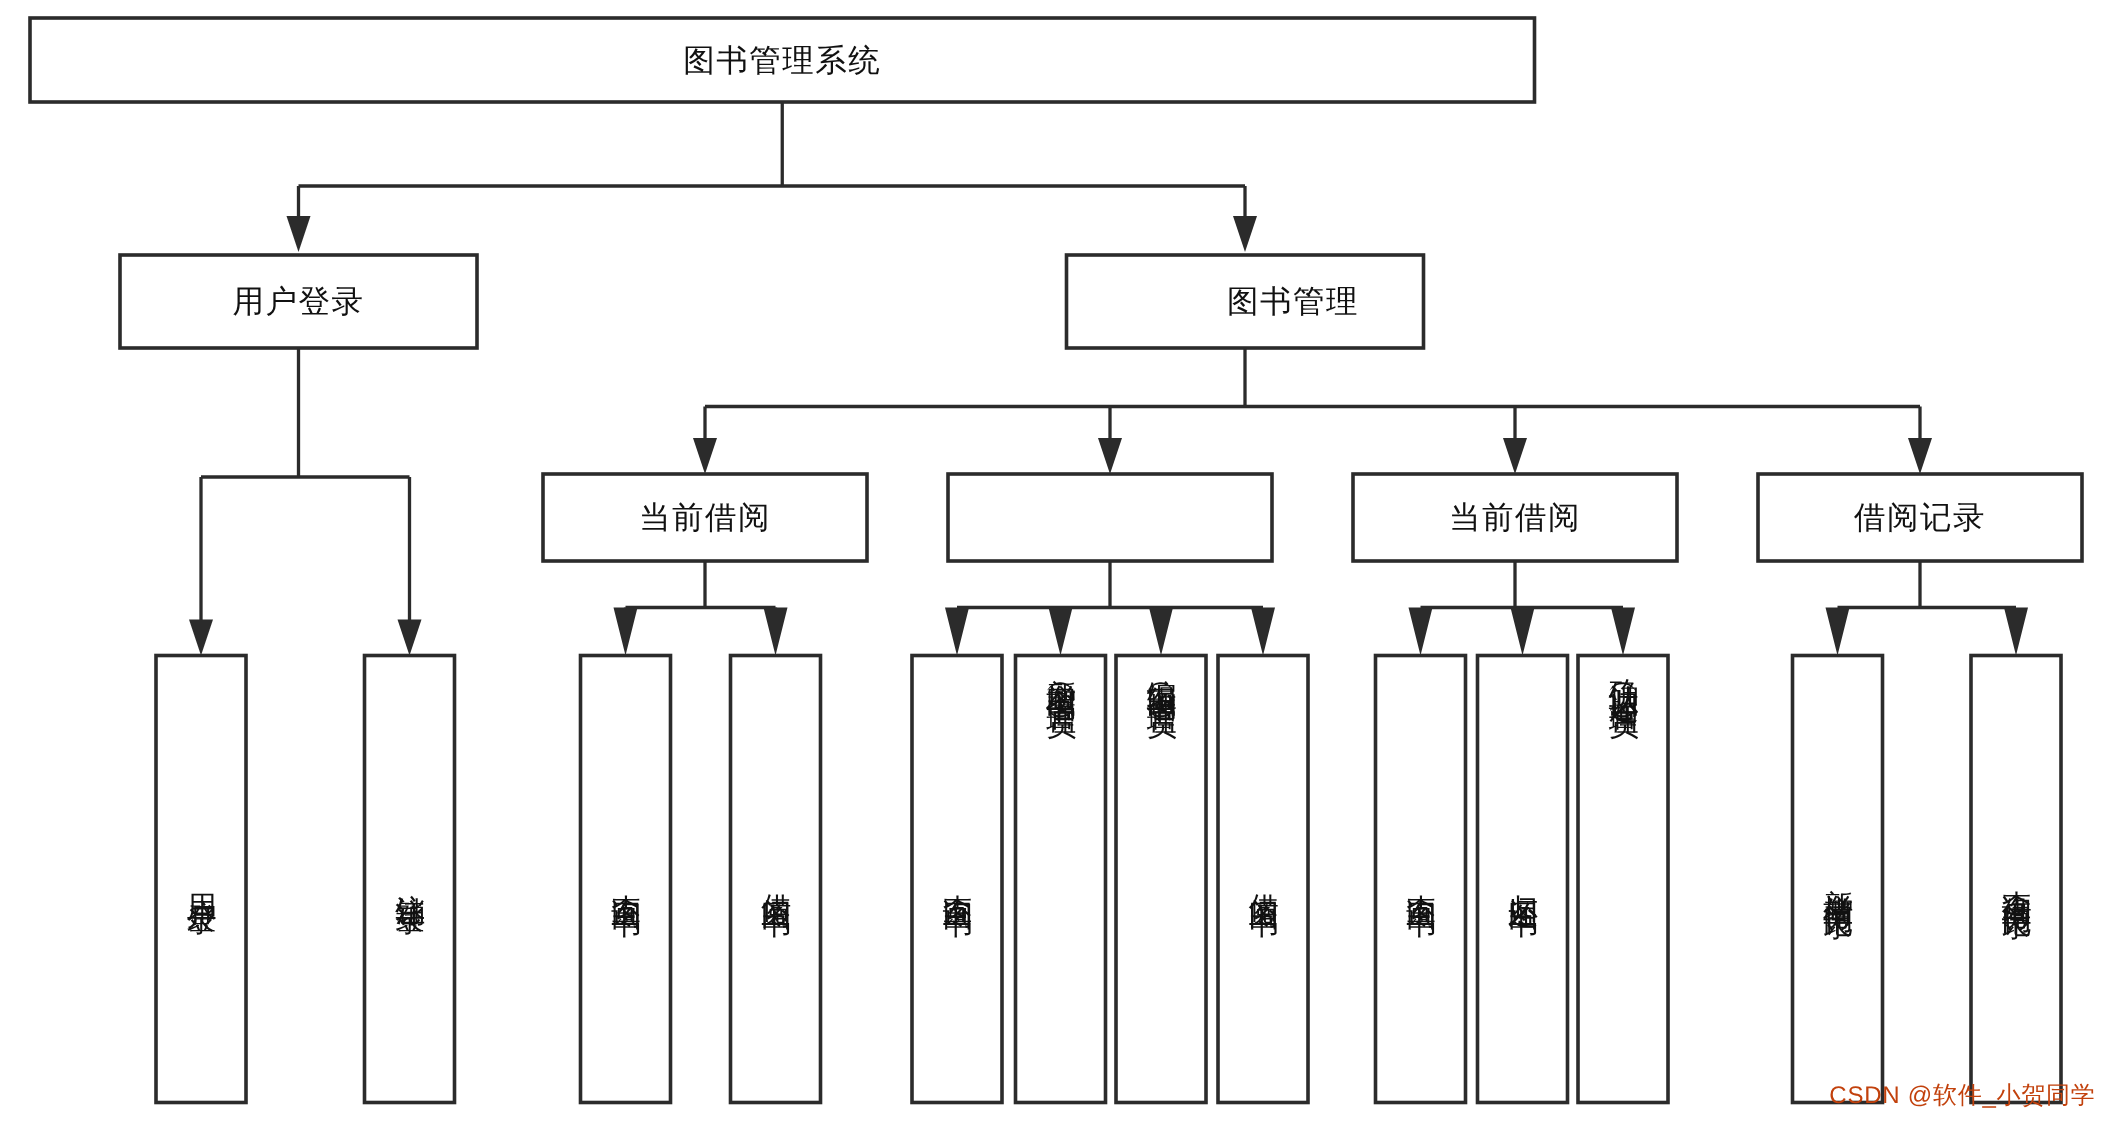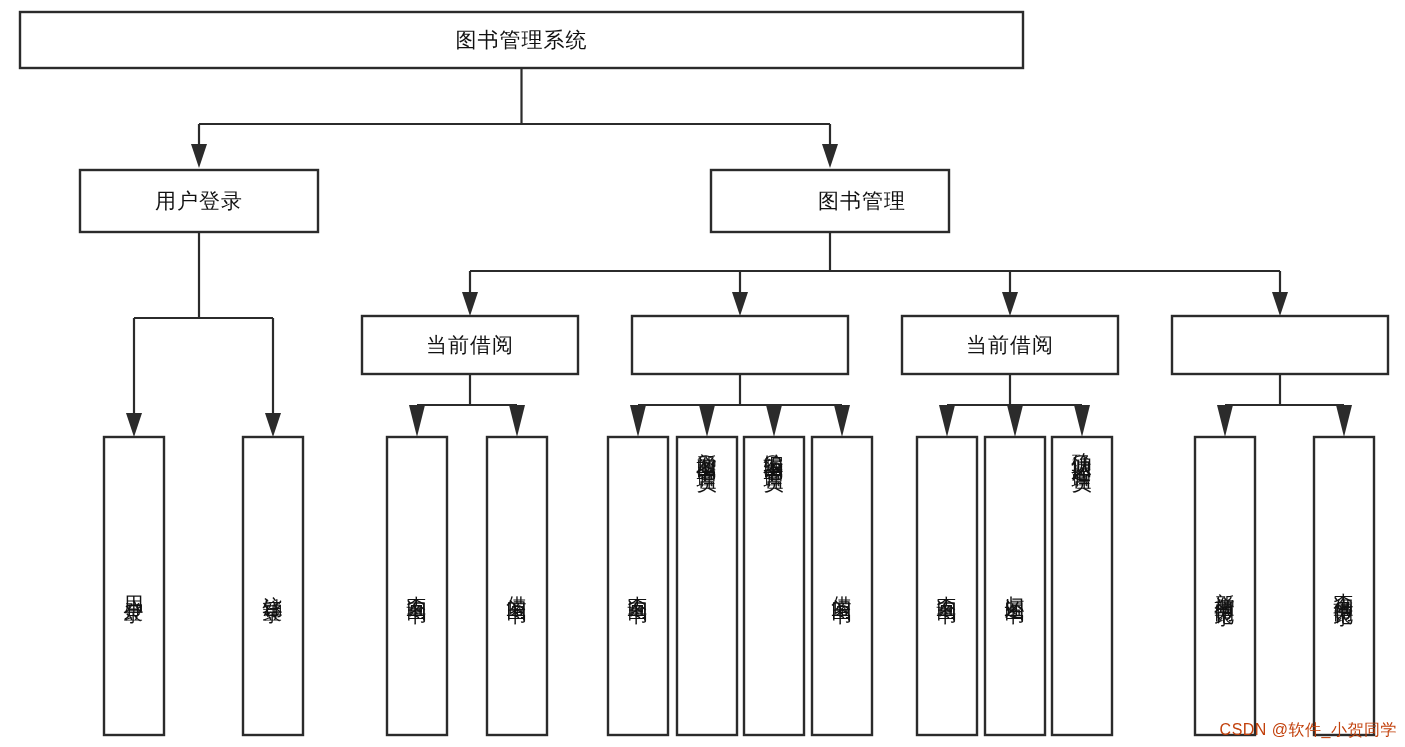--- a/index.html
+++ b/index.html
@@ -196,20 +196,23 @@
 
   <div class="hlabel-wrap" style="left:362px; top:316px; width:216px; height:58px;">
     <span class="hlabel-text">当前借阅</span>
   </div>
 
 
   <div class="hlabel-wrap" style="left:902px; top:316px; width:216px; height:58px;">
     <span class="hlabel-text">当前借阅</span>
   </div>
 
+  <div class="hlabel-wrap" style="left:1172px; top:316px; width:216px; height:58px;">
+    <span class="hlabel-text">借阅记录</span>
+  </div>
 
   <div class="vlabel-wrap" style="left:104px; top:437px; width:60px; height:298px;">
     <span class="vlabel-text">用户登录</span>
   </div>
 
   <div class="vlabel-wrap" style="left:243px; top:437px; width:60px; height:298px;">
     <span class="vlabel-text">注销登录</span>
   </div>
 
   <div class="vlabel-wrap" style="left:387px; top:437px; width:60px; height:298px;">

